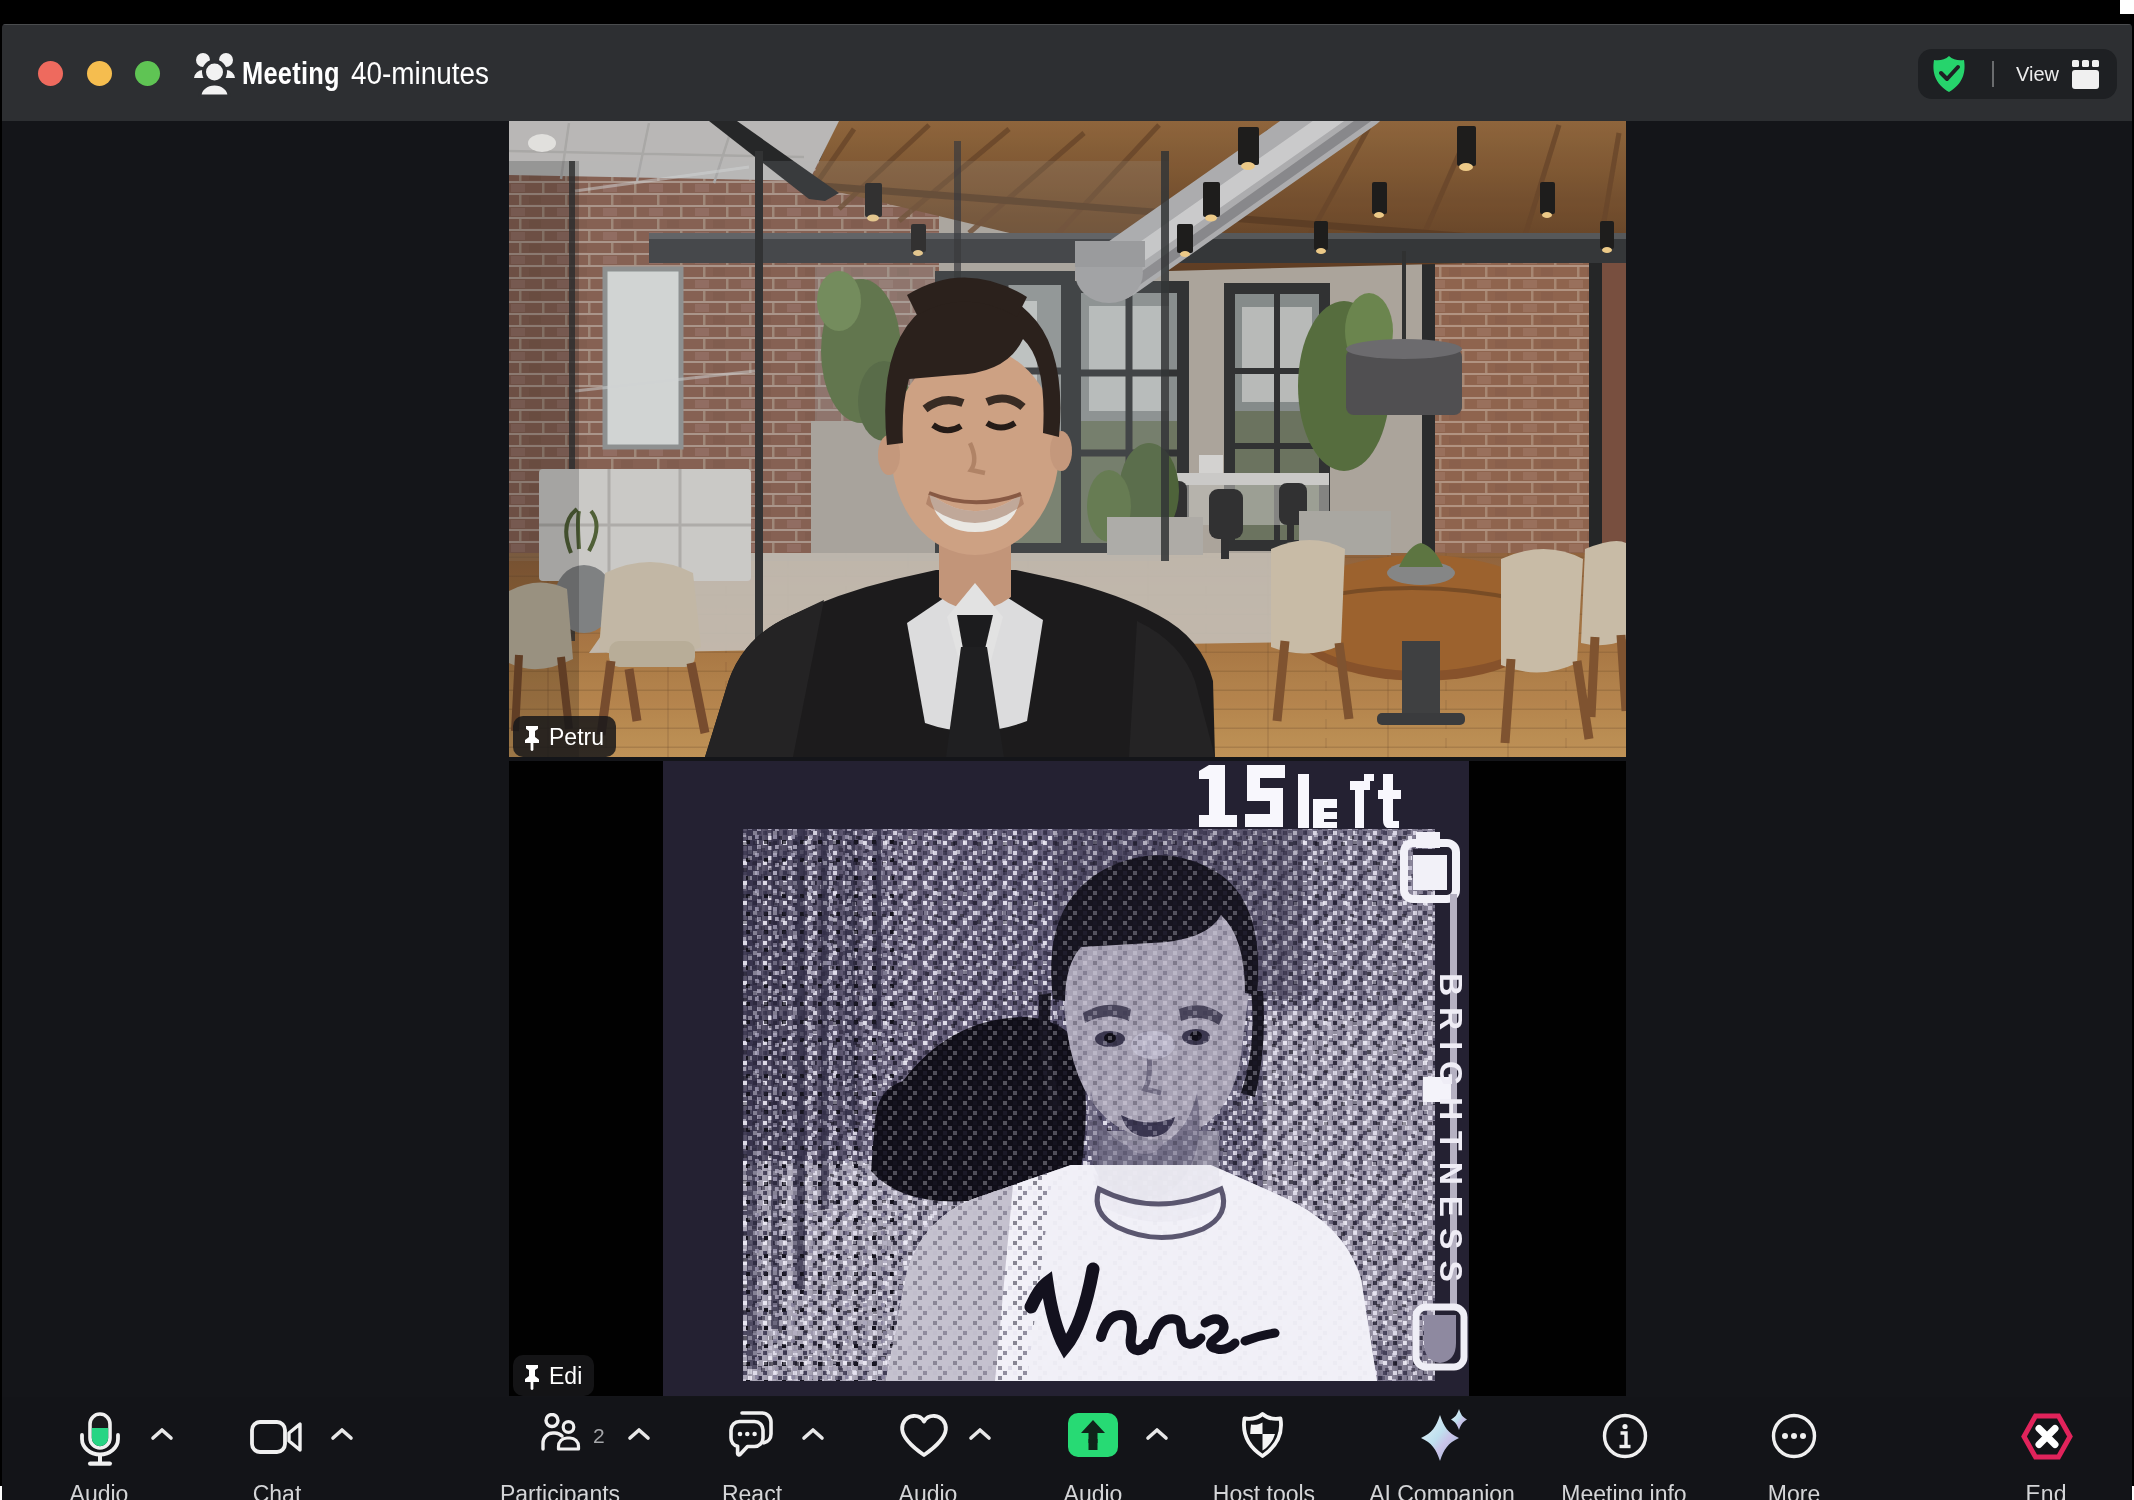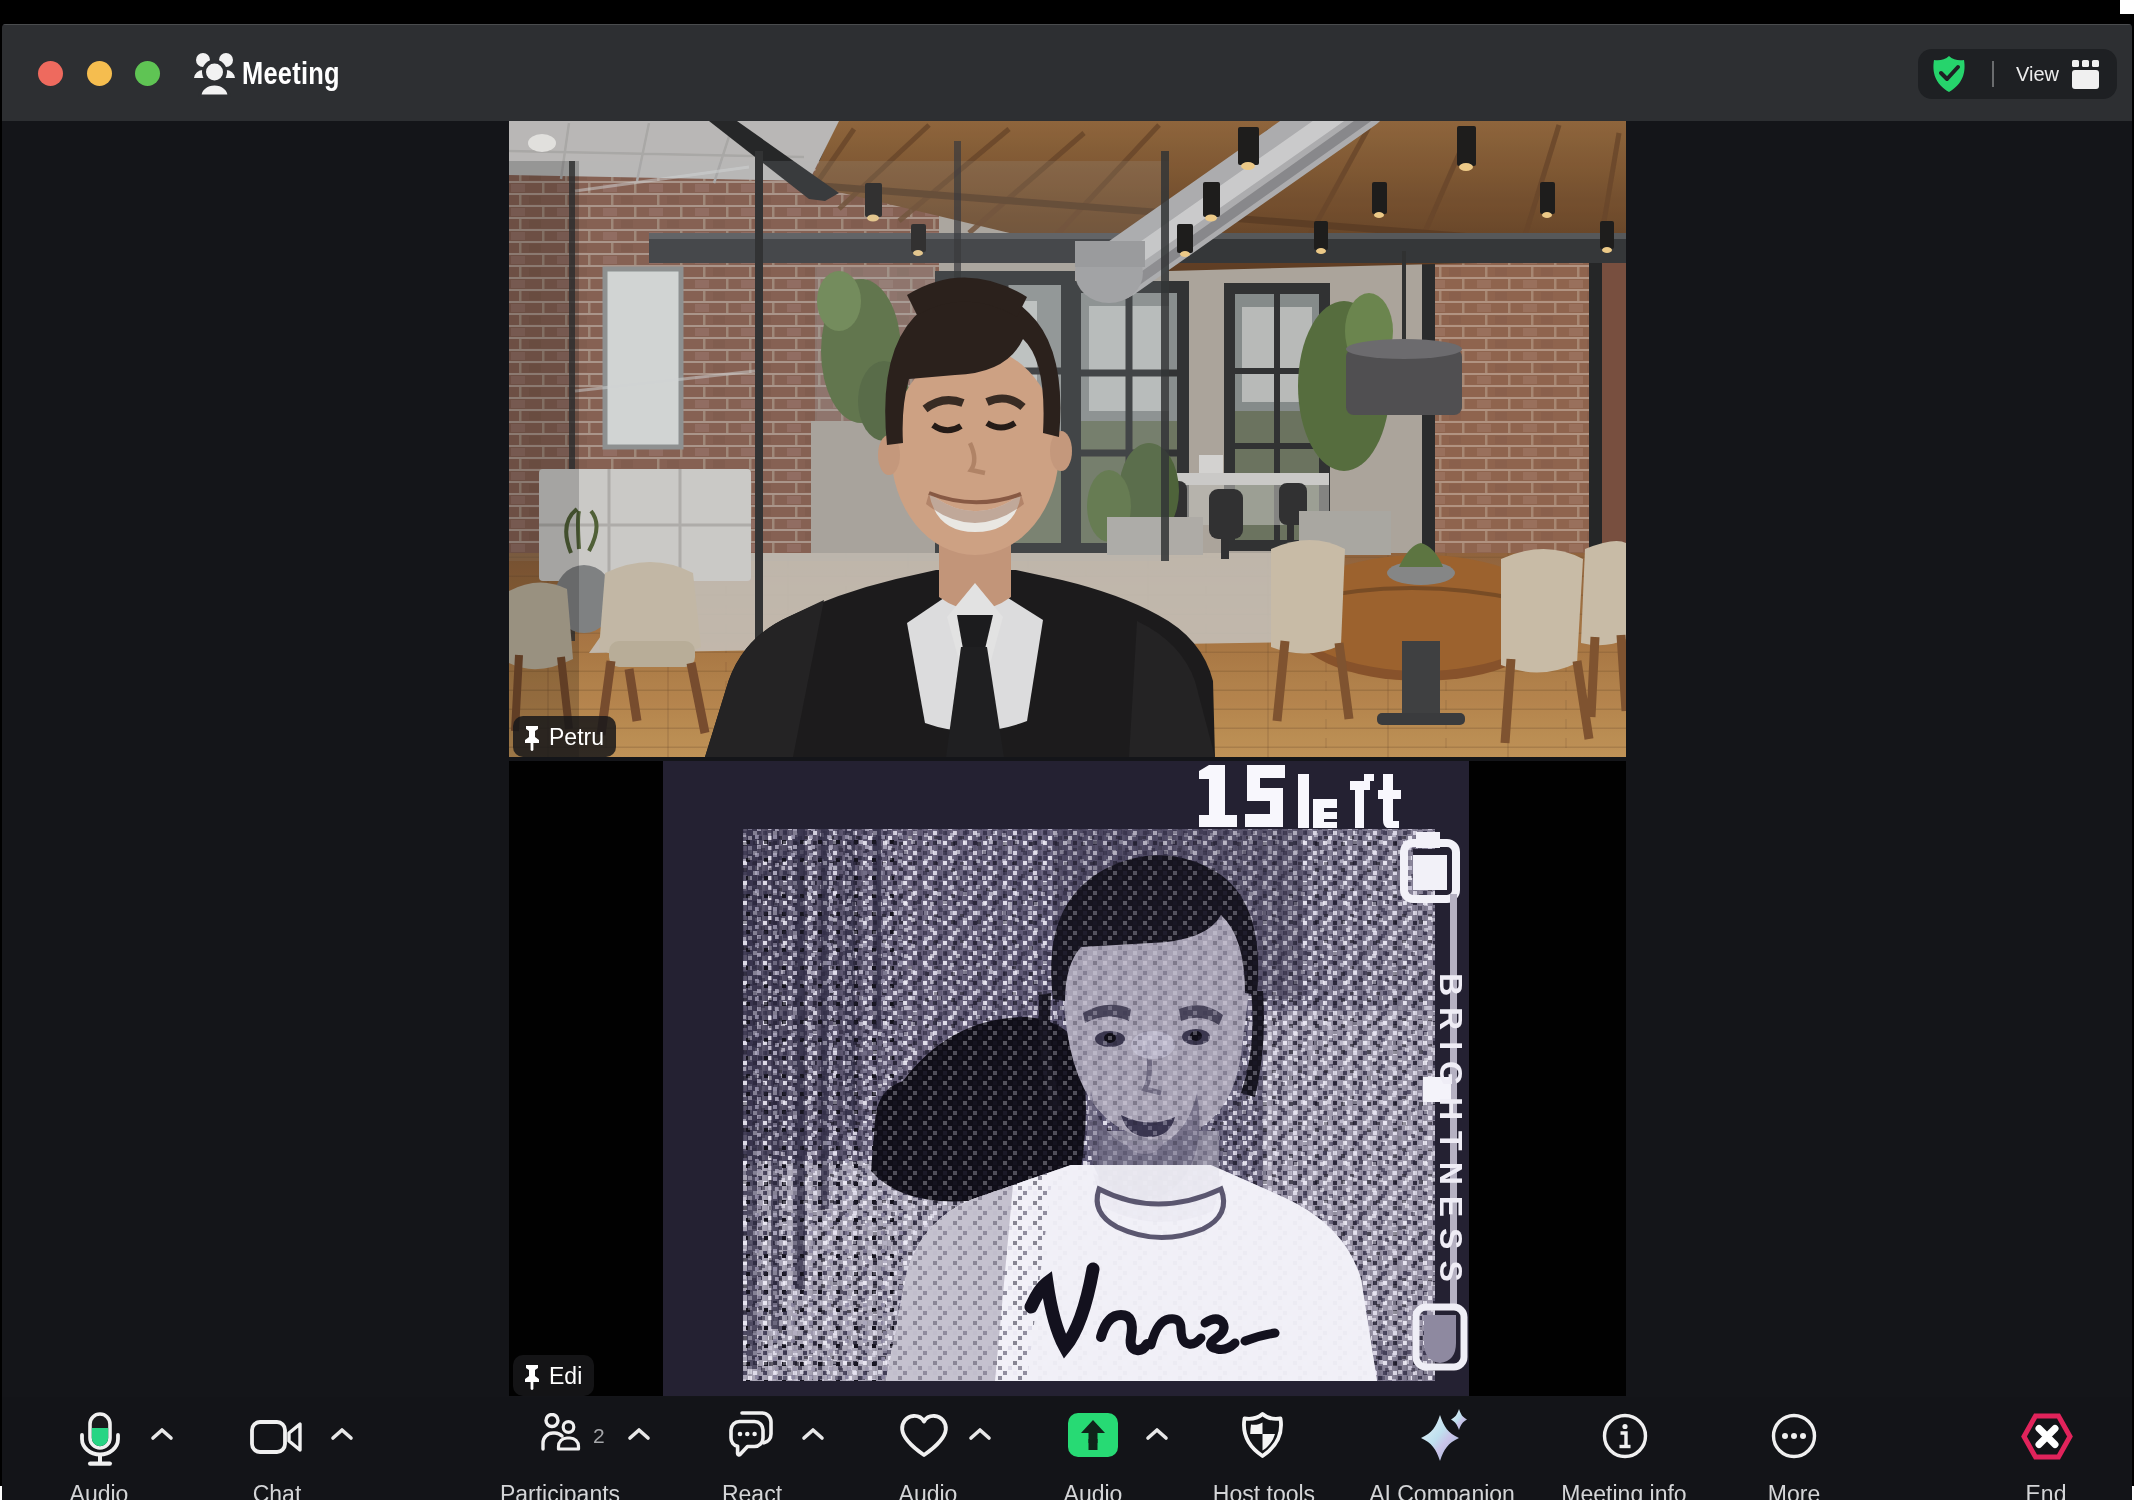--- a/index.html
+++ b/index.html
@@ -30,20 +30,23 @@
     <svg style="position:absolute;left:191px;top:26px;" width="46" height="46" viewBox="0 0 46 46">
       <circle cx="10" cy="9" r="7" fill="#f2f2f2"></circle>
       <circle cx="33" cy="9" r="7" fill="#f2f2f2"></circle>
       <path d="M1 27 a9 9 0 0 1 9 -8 h2 a 9 9 0 0 1 6 3 l-5 5 z" fill="#f2f2f2"></path>
       <path d="M42 27 a9 9 0 0 0 -9 -8 h-2 a 9 9 0 0 0 -6 3 l5 5 z" fill="#f2f2f2"></path>
       <circle cx="21.5" cy="21" r="10.5" fill="#f2f2f2" stroke="#2d2f32" stroke-width="4"></circle>
       <path d="M7 45 a14.5 12 0 0 1 29 0 z" fill="#f2f2f2" stroke="#2d2f32" stroke-width="3"></path>
     </svg>
     <div id="titletext">
         <span style="display:inline-block;transform:scaleX(.82);transform-origin:0 50%;">Meeting</span>
+      </div>
+    <div style="position:absolute;left:349px;top:0;height:97px;display:flex;align-items:center;color:#fff;font-size:31px;font-weight:400;">
+        <span style="display:inline-block;transform:scaleX(.9);transform-origin:0 50%;">40-minutes</span>
       </div>
     <div id="viewbtn">
       <svg style="margin-left:13px;" width="36" height="40" viewBox="0 0 36 40">
         <path d="M18 2 C22 6 28 7 33 6 C35 18 32 30 18 38 C4 30 1 18 3 6 C8 7 14 6 18 2 Z" fill="#26d46c"></path>
         <path d="M10 19 l6 6 l11 -12" stroke="#1e2023" stroke-width="4" fill="none" stroke-linecap="round" stroke-linejoin="round"></path>
       </svg>
       <div style="width:2px;height:26px;background:#6a6c6e;margin-left:25px;"></div>
       <div style="color:#ececec;font-size:20px;margin-left:22px;">View</div>
       <svg style="margin-left:13px;" width="27" height="29" viewBox="0 0 27 29">
         <rect x="0" y="0" width="7" height="7" rx="1.5" fill="#f0f0f0"></rect>

